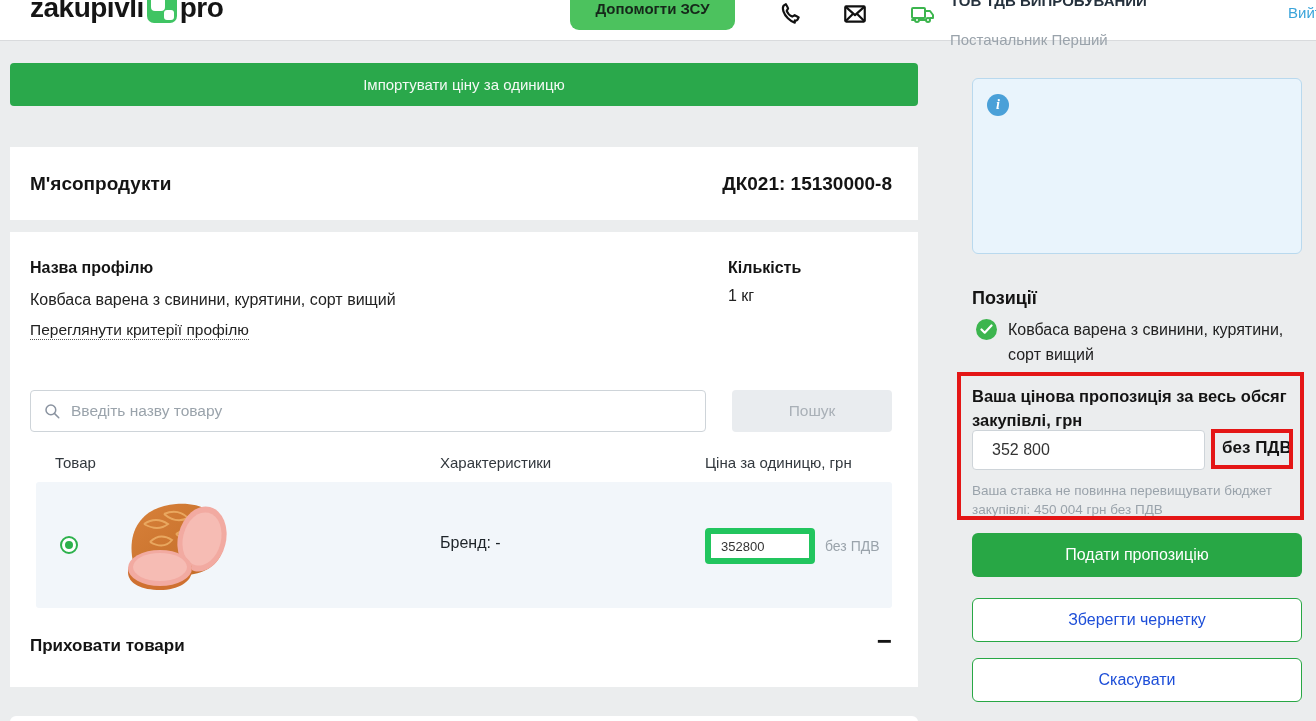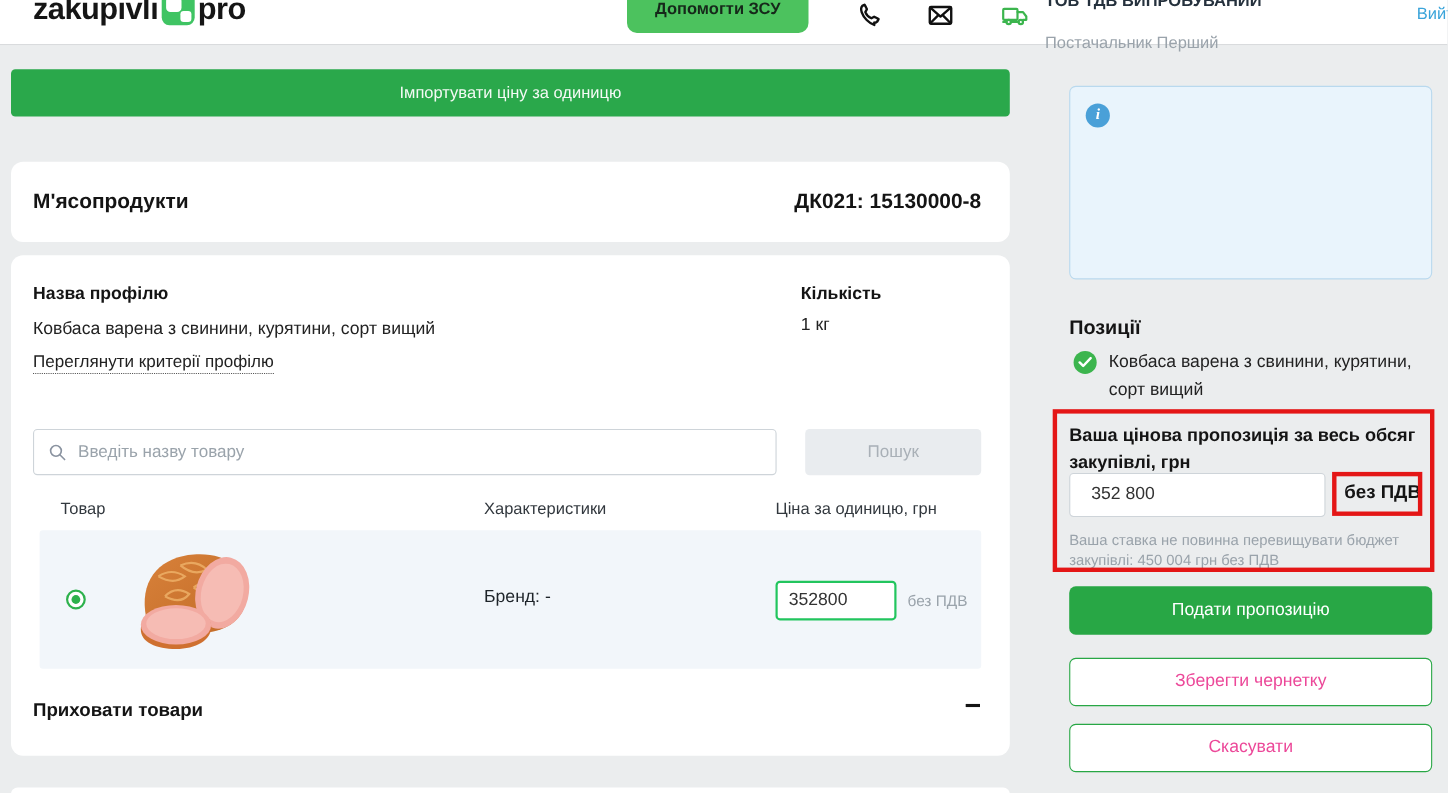--- a/index.html
+++ b/index.html
@@ -40,21 +40,21 @@
   .user-name { font-weight:bold; font-size:15px; color:#25313d; white-space:nowrap; overflow:hidden; }
   .user-role { font-size:15px; color:#9aa3ab; margin-top:22px; }
   .logout { position:absolute; left:1288px; top:4px; font-size:15px; color:#3aa4da; text-decoration:none; white-space:nowrap; }
 
   
   .import-btn {
     position:absolute; left:10px; top:63px; width:908px; height:43px;
     background:#2aa84b; border:none; border-radius:4px;
     font-family:"Liberation Sans", sans-serif; font-size:15px; color:#f4faf5; cursor:pointer;
   }
-  .card { position:absolute; background:#fff; border-radius:11px; }
+  .card { position:absolute; background:#fff; border-radius:0; }
   .card1 { left:10px; top:147px; width:908px; height:73px; }
   .card1-title { position:absolute; left:20px; top:26px; font-size:19px; font-weight:bold; color:#141414; }
   .card1-code  { position:absolute; right:26px; top:26px; font-size:19px; font-weight:bold; color:#141414; }
 
   .card2 { left:10px; top:232px; width:908px; height:455px; }
   .lbl-bold { font-weight:bold; font-size:16px; color:#141414; }
   .profile-label { position:absolute; left:20px; top:27px; }
   .profile-name  { position:absolute; left:20px; top:59px; font-size:16px; color:#222; }
   .profile-link  { position:absolute; left:20px; top:89px; font-size:15.5px; color:#222; text-decoration:none; border-bottom:1px dotted #555; cursor:pointer; }
   .qty-label { position:absolute; left:718px; top:27px; }
@@ -68,21 +68,21 @@
 
   .th { position:absolute; top:222px; font-size:15px; color:#32383e; }
   .th1 { left:45px; } .th2 { left:430px; } .th3 { left:695px; }
 
   .prod-row { position:absolute; left:26px; top:250px; width:856px; height:126px; background:#f2f6fa; border-radius:3px; }
   .radio { position:absolute; left:24px; top:54px; width:18px; height:18px; border:2px solid #2db14c; border-radius:50%; background:#fff; cursor:pointer; }
   .radio:after { content:""; position:absolute; left:3px; top:3px; width:8px; height:8px; background:#2db14c; border-radius:50%; }
   .sausage { position:absolute; left:78px; top:12px; width:125px; height:102px; }
   .prod-link { position:absolute; left:204px; top:26px; width:222px; font-size:16px; line-height:25px; color:#4aa7dd; text-decoration:none; cursor:pointer; }
   .prod-brand { position:absolute; left:404px; top:52px; font-size:16px; color:#1e2429; }
-  .price-input { position:absolute; left:669px; top:46px; width:110px; height:36px; border:2px solid #22c55e; border-radius:4px; padding:0 10px; font-family:"Liberation Sans", sans-serif; font-size:16px; color:#333; }
+  .price-input { position:absolute; left:669px; top:46px; width:110px; height:36px; border:6px solid #22c55e; border-radius:4px; padding:0 10px; font-family:"Liberation Sans", sans-serif; font-size:13px; color:#333; }
   .vat-small { position:absolute; left:789px; top:56px; font-size:14px; color:#9aa3ab; }
 
   .hide-label { position:absolute; left:20px; top:404px; font-size:17px; font-weight:bold; color:#141414; }
   .collapse { position:absolute; right:26px; top:394px; font-size:26px; font-weight:bold; color:#141414; cursor:pointer; }
 
   .card3 { left:10px; top:716px; width:908px; height:12px; border-radius:6px 6px 0 0; }
 
   
   .info-box { position:absolute; left:972px; top:78px; width:330px; height:176px; background:#e9f4fc; border:1px solid #b9d9ee; border-radius:6px; }
   .info-icon { position:absolute; left:14px; top:15px; width:22px; height:22px; background:#4aa0d8; border-radius:50%; color:#fff; font-size:14px; font-weight:bold; text-align:center; line-height:22px; font-family:"Liberation Serif", serif; font-style:italic; }
@@ -93,21 +93,21 @@
   .pos-check { position:absolute; left:976px; top:319px; width:21px; height:21px; background:#3cb54e; border-radius:50%; }
   .pos-check svg { position:absolute; left:4px; top:5px; }
   .pos-item { position:absolute; left:1008px; top:317px; width:296px; font-size:16px; line-height:25px; color:#222; }
 
   .bid-label { position:absolute; left:972px; top:384px; width:322px; font-size:16.5px; font-weight:bold; line-height:24px; color:#141414; }
   .bid-input { position:absolute; left:972px; top:430px; width:233px; height:40px; border:1px solid #ced4d9; border-radius:4px; padding:0 19px; font-family:"Liberation Sans", sans-serif; font-size:16px; color:#333; }
   .bid-vat { position:absolute; left:1222px; top:438px; font-size:17px; font-weight:bold; color:#141414; }
   .bid-hint { position:absolute; left:972px; top:481px; width:304px; font-size:13.5px; line-height:19px; color:#9aa3ab; }
 
   .submit-btn { position:absolute; left:972px; top:533px; width:330px; height:44px; background:#28a745; border:none; border-radius:6px; color:#fff; font-size:16px; font-family:"Liberation Sans", sans-serif; cursor:pointer; }
-  .outline-btn { position:absolute; left:972px; width:330px; height:44px; background:#fff; border:1px solid #28a745; border-radius:6px; color:#ec4899; font-size:16px; font-family:"Liberation Sans", sans-serif; cursor:pointer; }
+  .outline-btn { position:absolute; left:972px; width:330px; height:44px; background:#fff; border:1px solid #28a745; border-radius:6px; color:#1d4ed8; font-size:16px; font-family:"Liberation Sans", sans-serif; cursor:pointer; }
   .draft-btn { top:598px; } .cancel-btn { top:658px; }
 
   
   .anno { position:absolute; border:4px solid #e41616; pointer-events:none; }
   .anno-outer { left:957px; top:372px; width:347px; height:148px; }
   .anno-vat   { left:1211px; top:429px; width:82px; height:40px; }
 </style>
 </head>
 <body>
 

